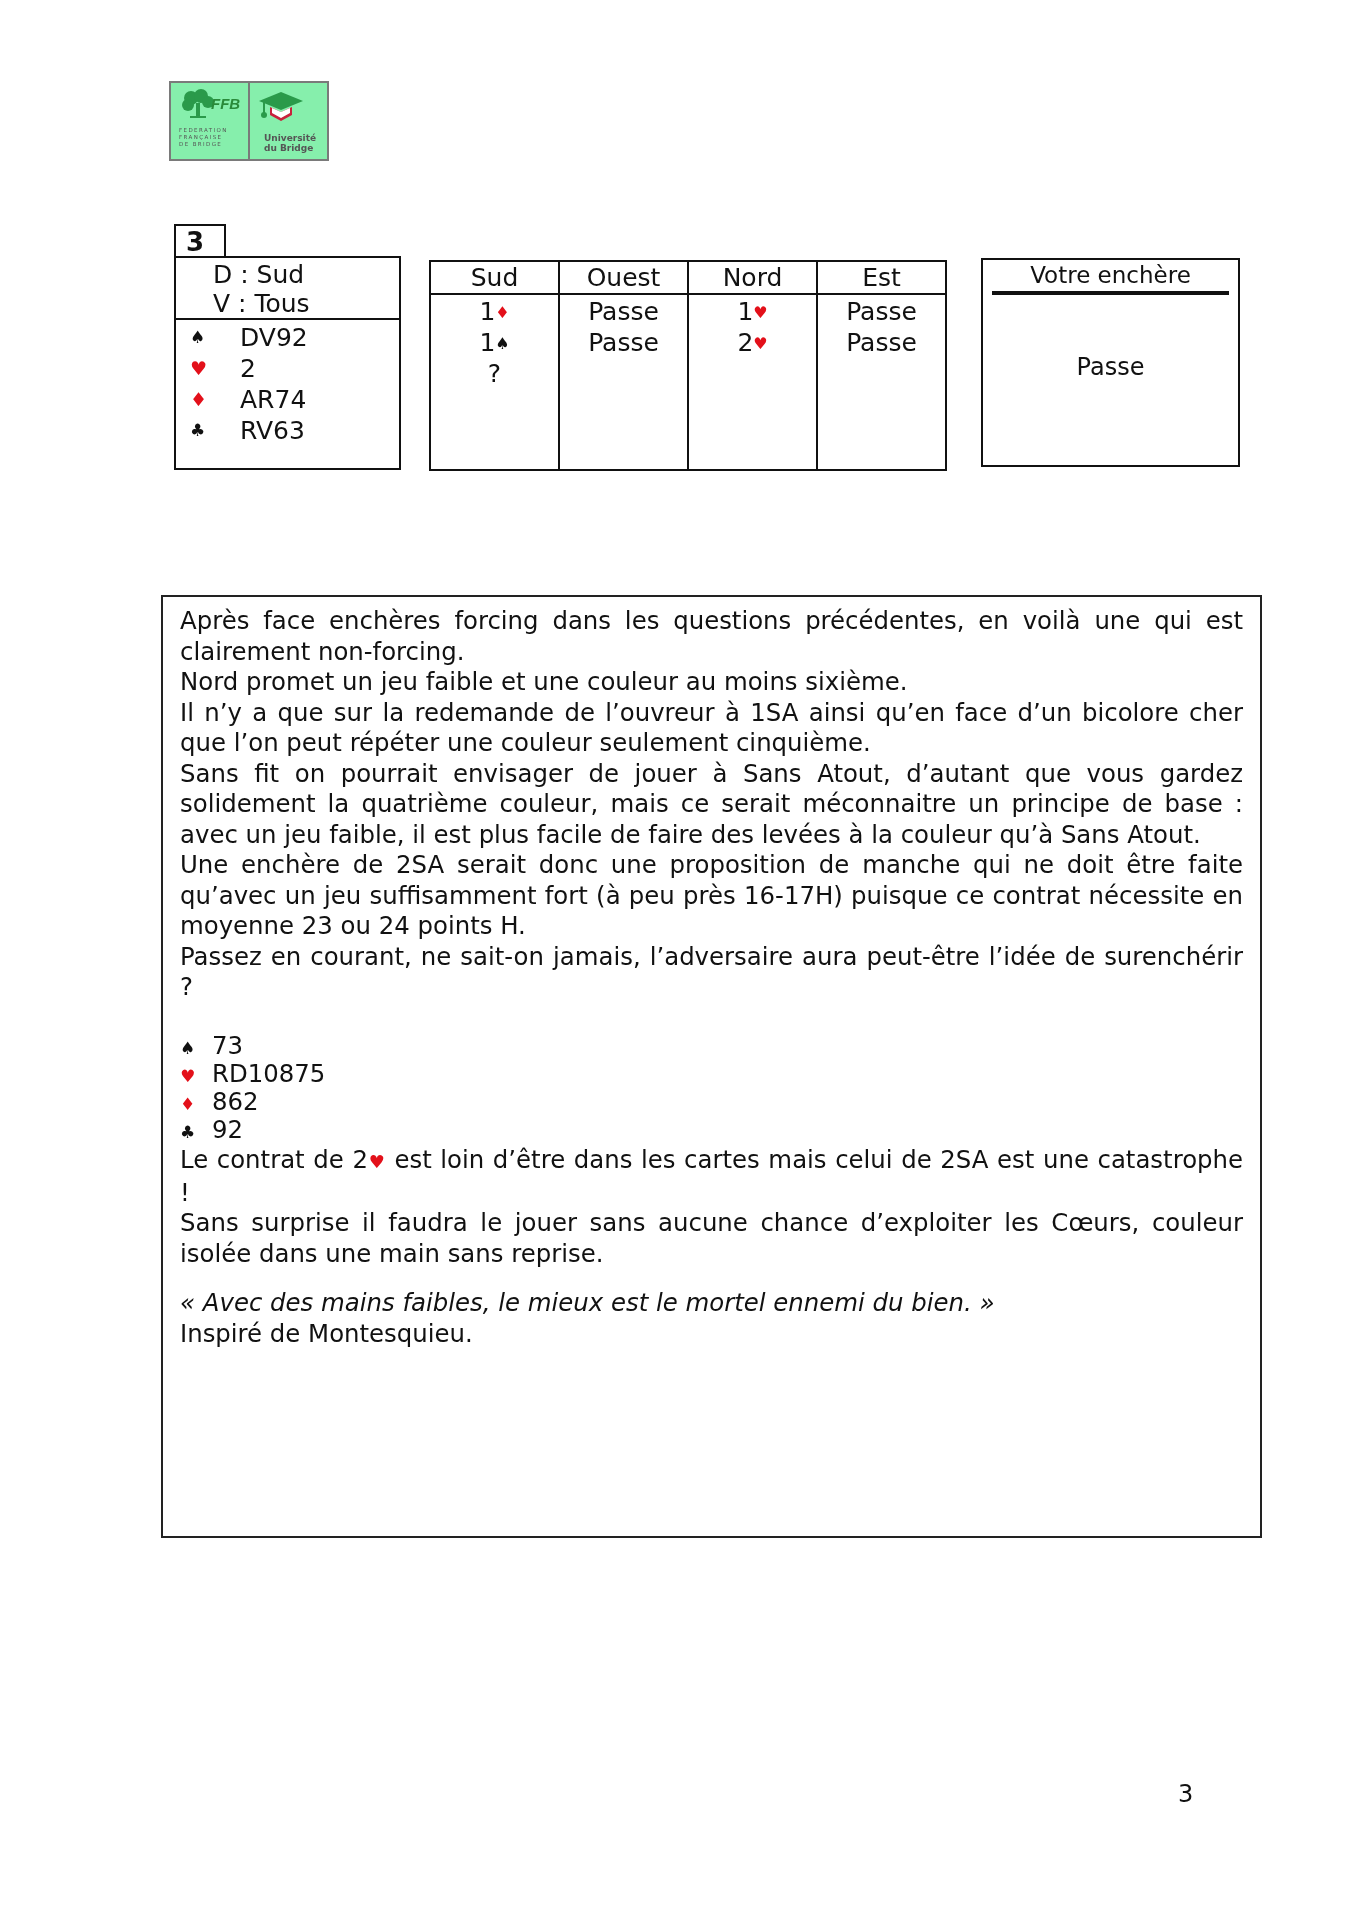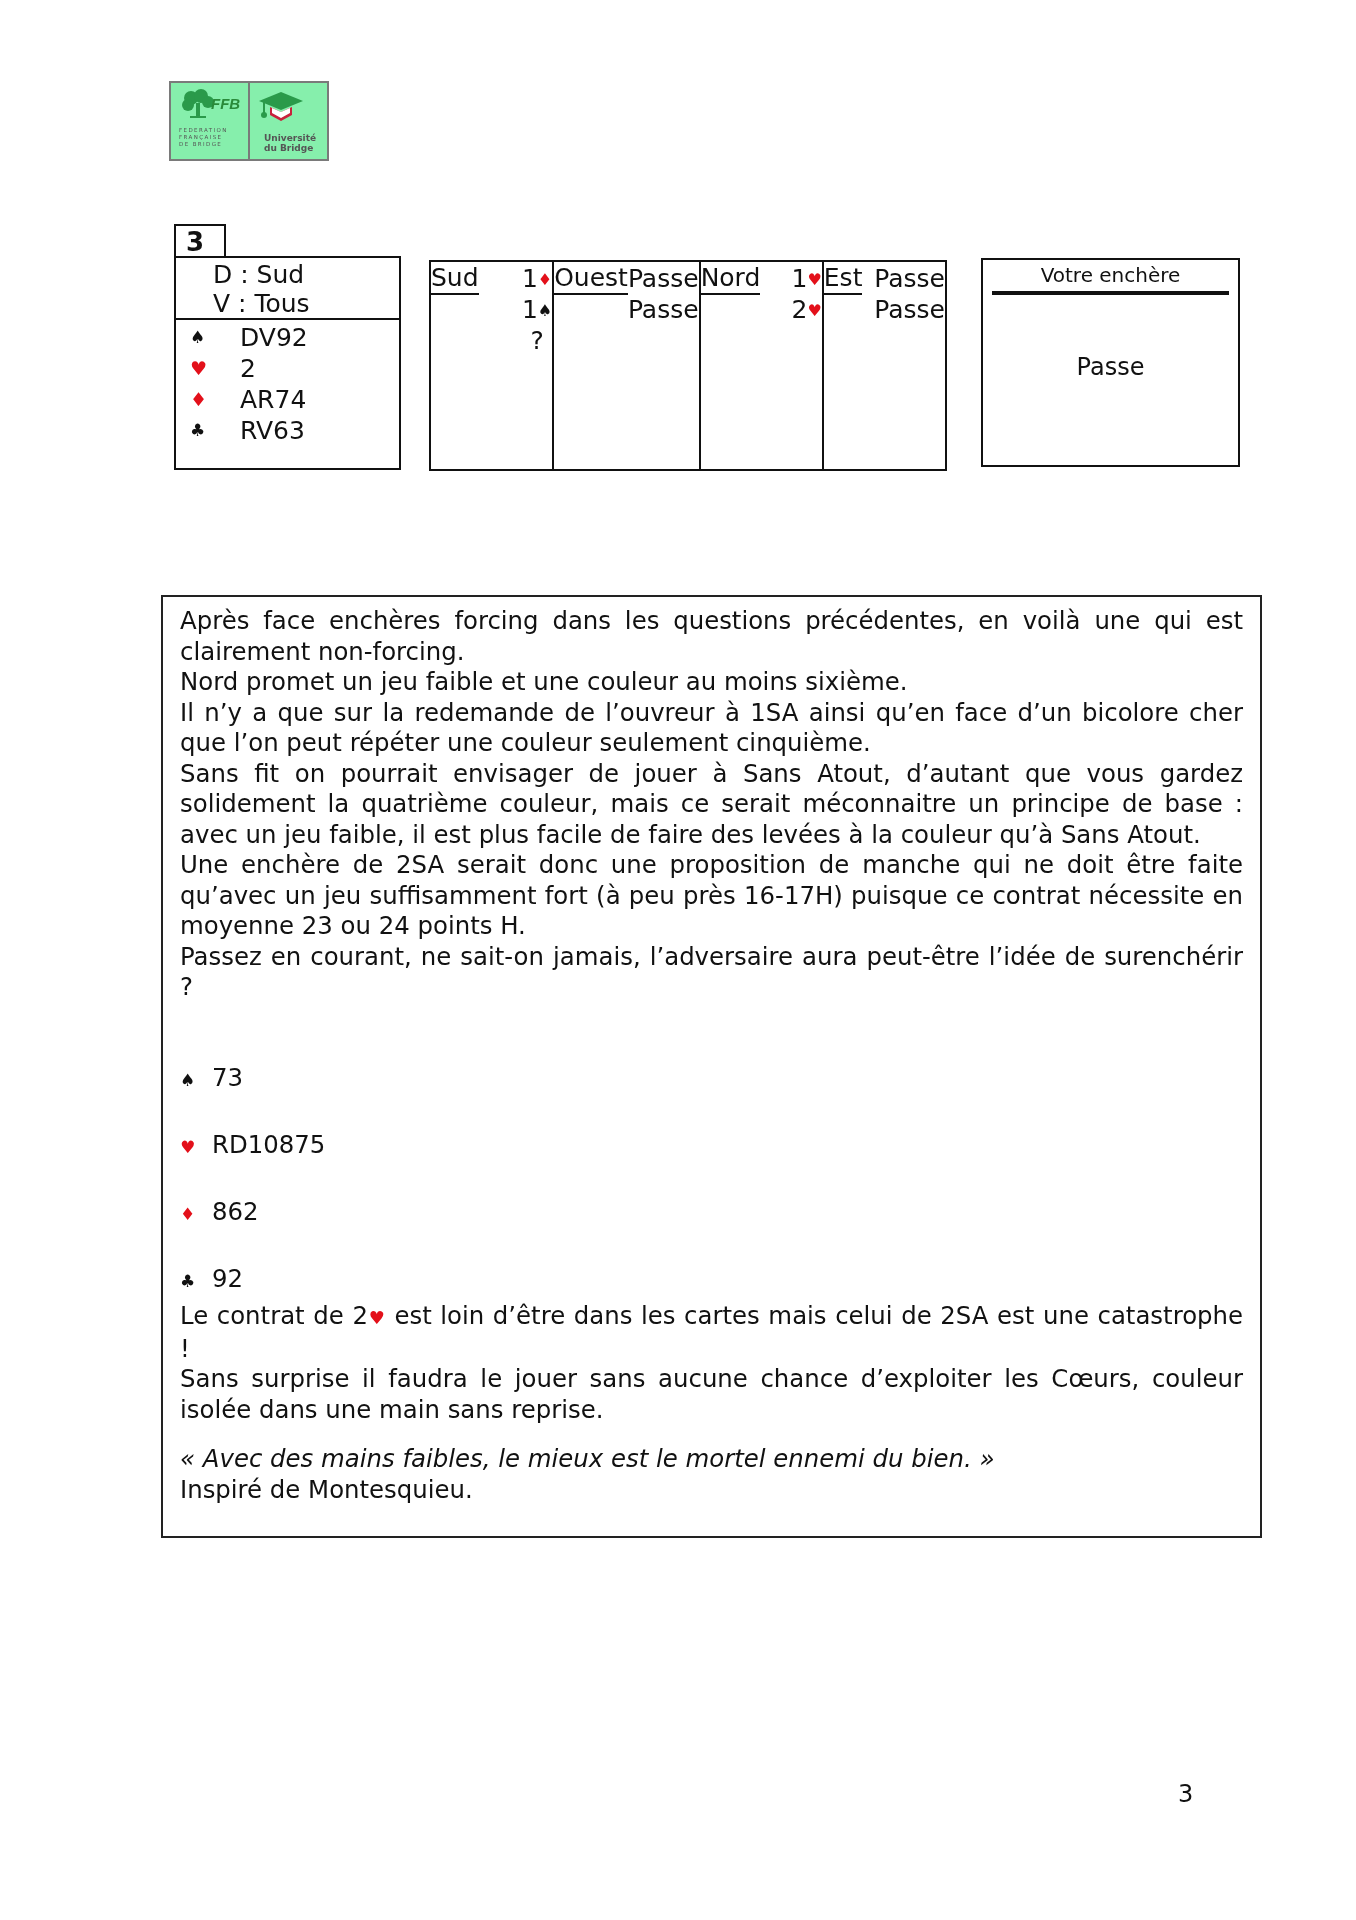--- a/index.html
+++ b/index.html
@@ -54,46 +54,46 @@
   #hand-box .cards { padding: 2px 0 0 14px; }
   #hand-box .row { font-size: 25px; line-height: 31px; display: flex; align-items: center; }
   #hand-box .row .suit { width: 50px; font-size: 17px; }
   #hand-box .row .suit.heart, #hand-box .row .suit.diamond { font-size: 19px; }
 
   
   #bidding {
     left: 429px; top: 260px; width: 518px; height: 211px; box-sizing: border-box;
     border: 2px solid #111; display: flex;
   }
-  #bidding .col { flex: 1; border-right: 2px solid #111; display: flex; flex-direction: row; justify-content: space-between; }
+  #bidding .col { flex: 1; border-right: 2px solid #111; display: flex; flex-direction: column; }
   #bidding .col:last-child { border-right: none; }
   #bidding .head { height: 31px; border-bottom: 2px solid #111; text-align: center; font-size: 25px; line-height: 31px; }
   #bidding .bids { padding-top: 1px; text-align: center; }
   #bidding .bid { font-size: 25px; line-height: 31px; height: 31px; }
   #bidding .bid .s { font-size: 16px; vertical-align: 2px; }
 
   
   #your-bid {
     left: 981px; top: 258px; width: 259px; height: 209px; box-sizing: border-box;
     border: 2px solid #111;
   }
-  #your-bid .head { text-align: center; font-size: 20px; line-height: 30px; }
+  #your-bid .head { text-align: center; font-size: 23px; line-height: 30px; }
   #your-bid .rule { margin: 1px 9px 0 9px; height: 4px; background: #111; }
   #your-bid .answer { text-align: center; font-size: 24px; margin-top: 58px; }
 
   
   #explain {
     left: 161px; top: 595px; width: 1101px; height: 943px; box-sizing: border-box;
     border: 2px solid #222; padding: 9px 17px 0 17px;
   }
   #explain p {
     margin: 0; font-size: 24.4px; line-height: 30.5px; text-align: justify;
   }
   #explain p.blank { height: 30.5px; }
-  #explain .hand-line { font-size: 24.4px; line-height: 39px; margin-top: 25px; }
+  #explain .hand-line { font-size: 24.4px; line-height: 26px; }
   #explain .hand-line .s { display: inline-block; width: 32px; font-size: 17px; }
   #explain .inline-suit { font-size: 18px; }
   #explain .quote { font-style: italic; margin-top: 19px; }
 
   #page-number { left: 1178px; top: 1780px; font-size: 24px; }
 </style>
 </head>
 <body>
 
 <div id="logo" class="abs">

